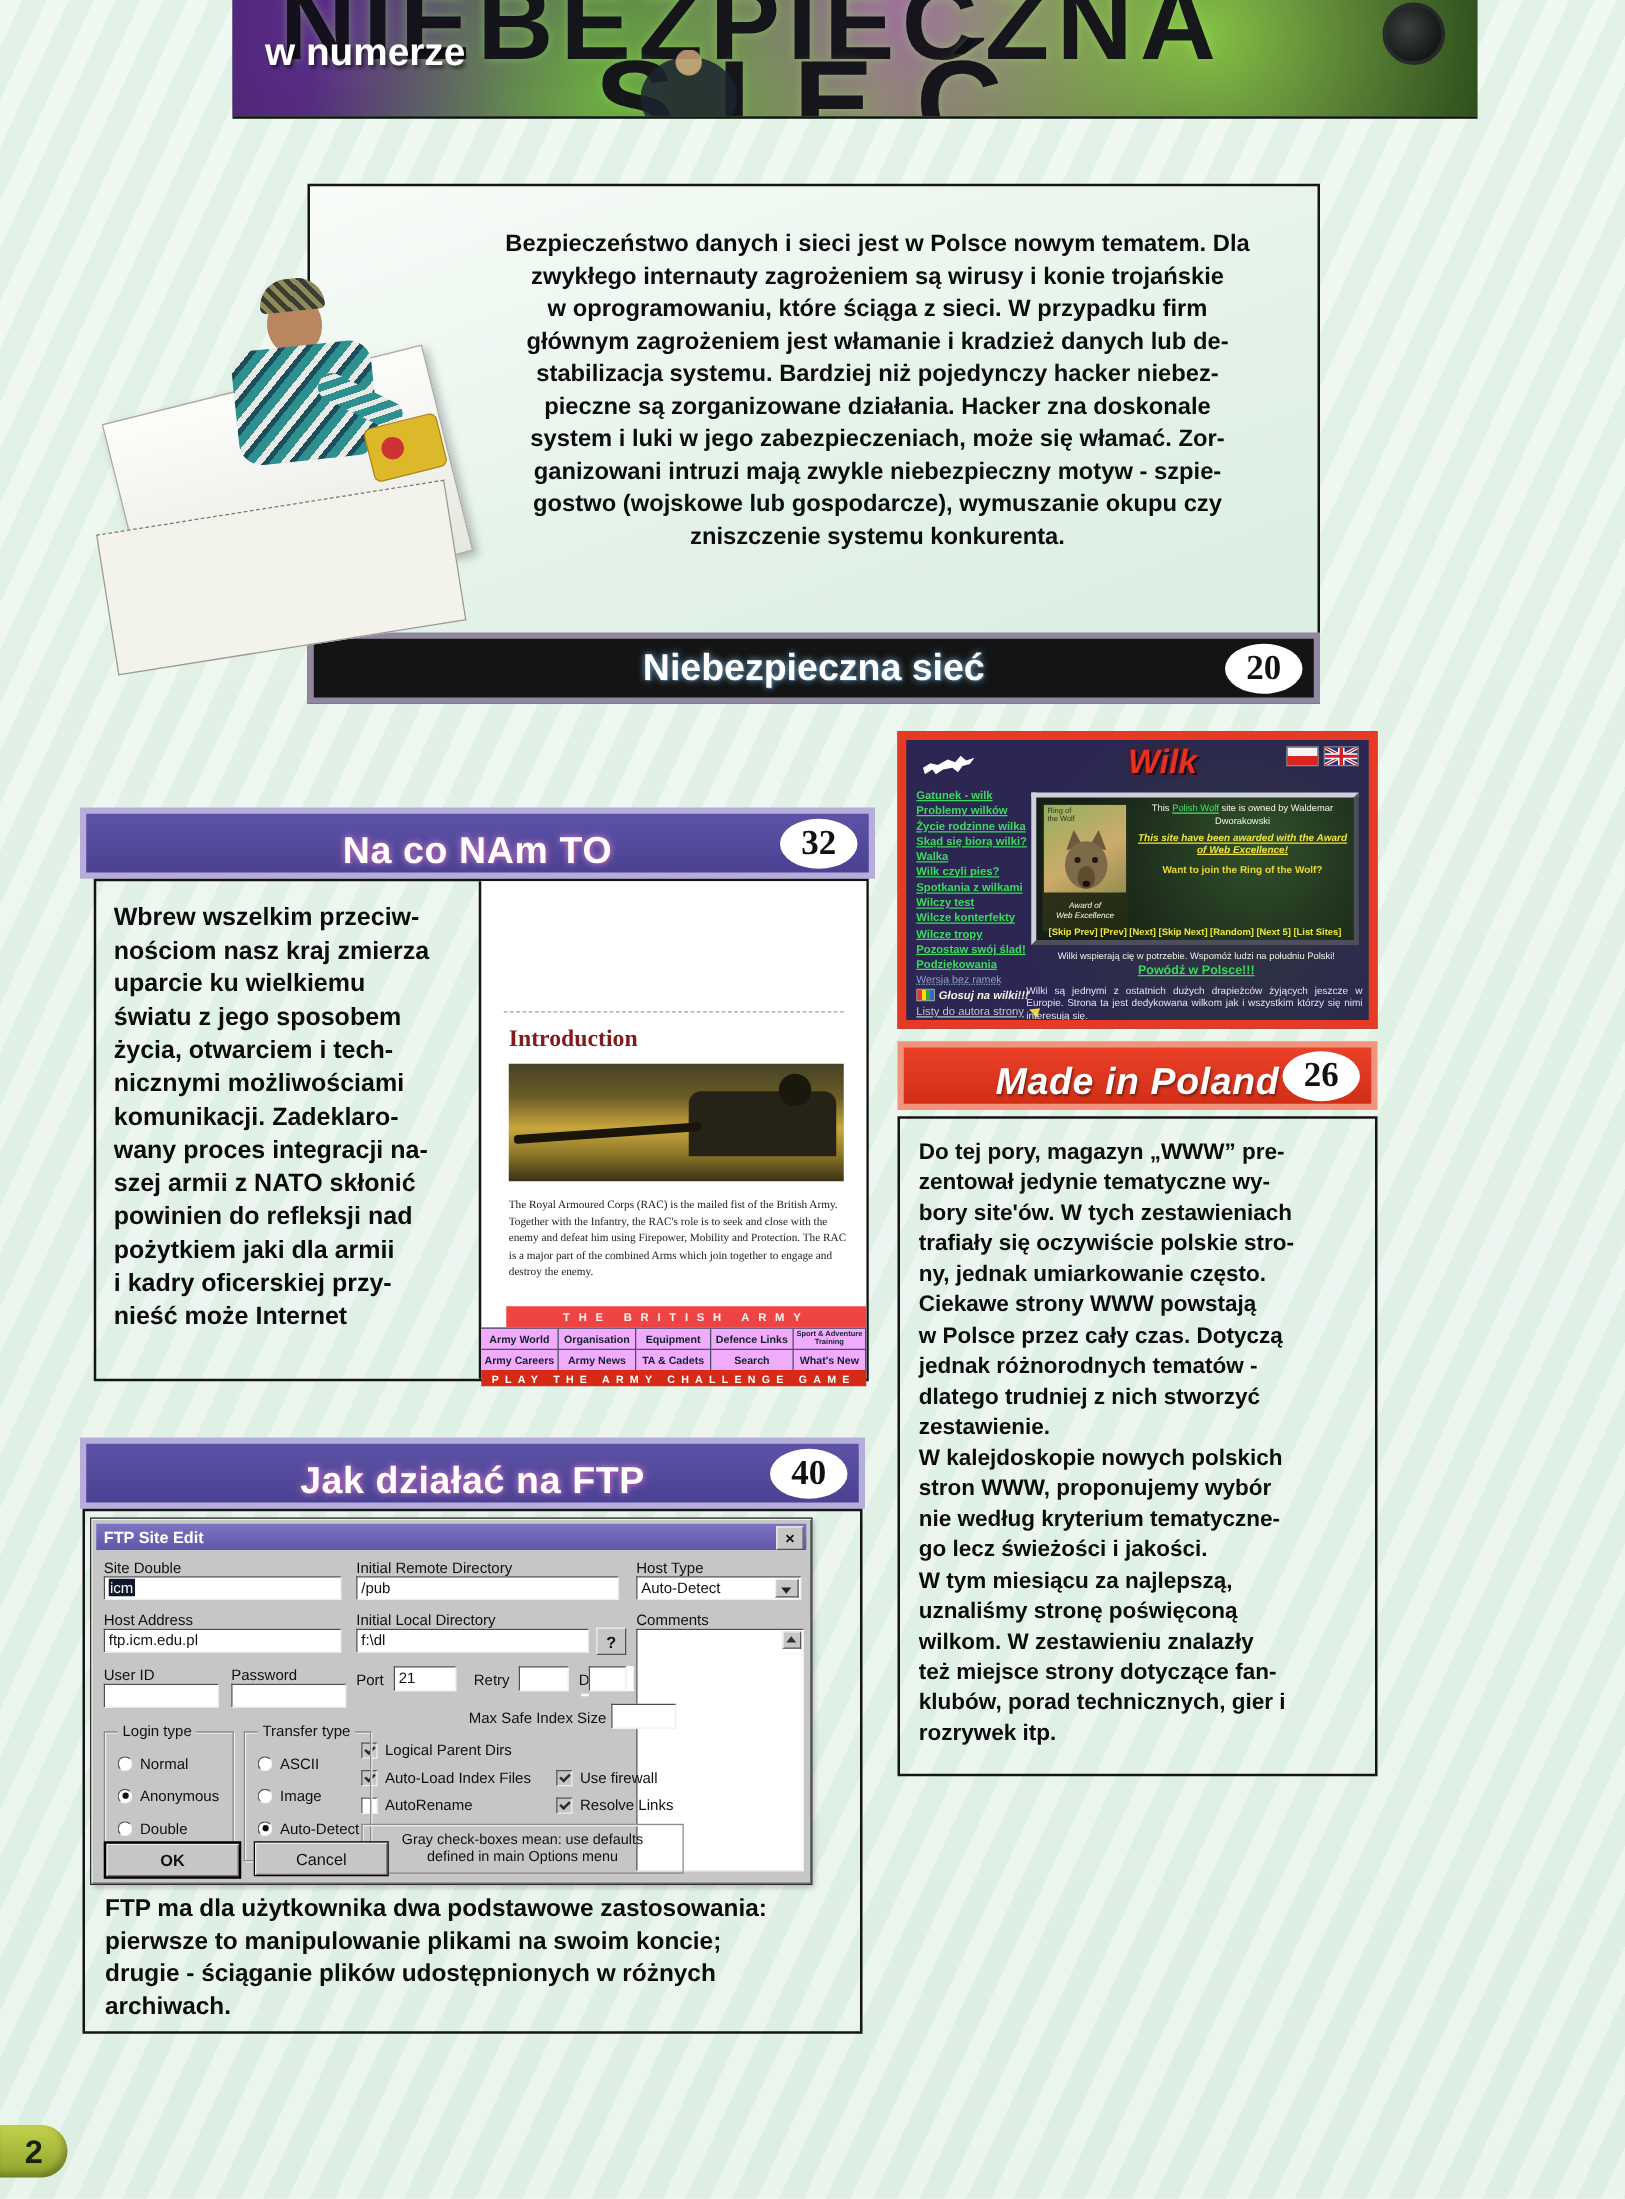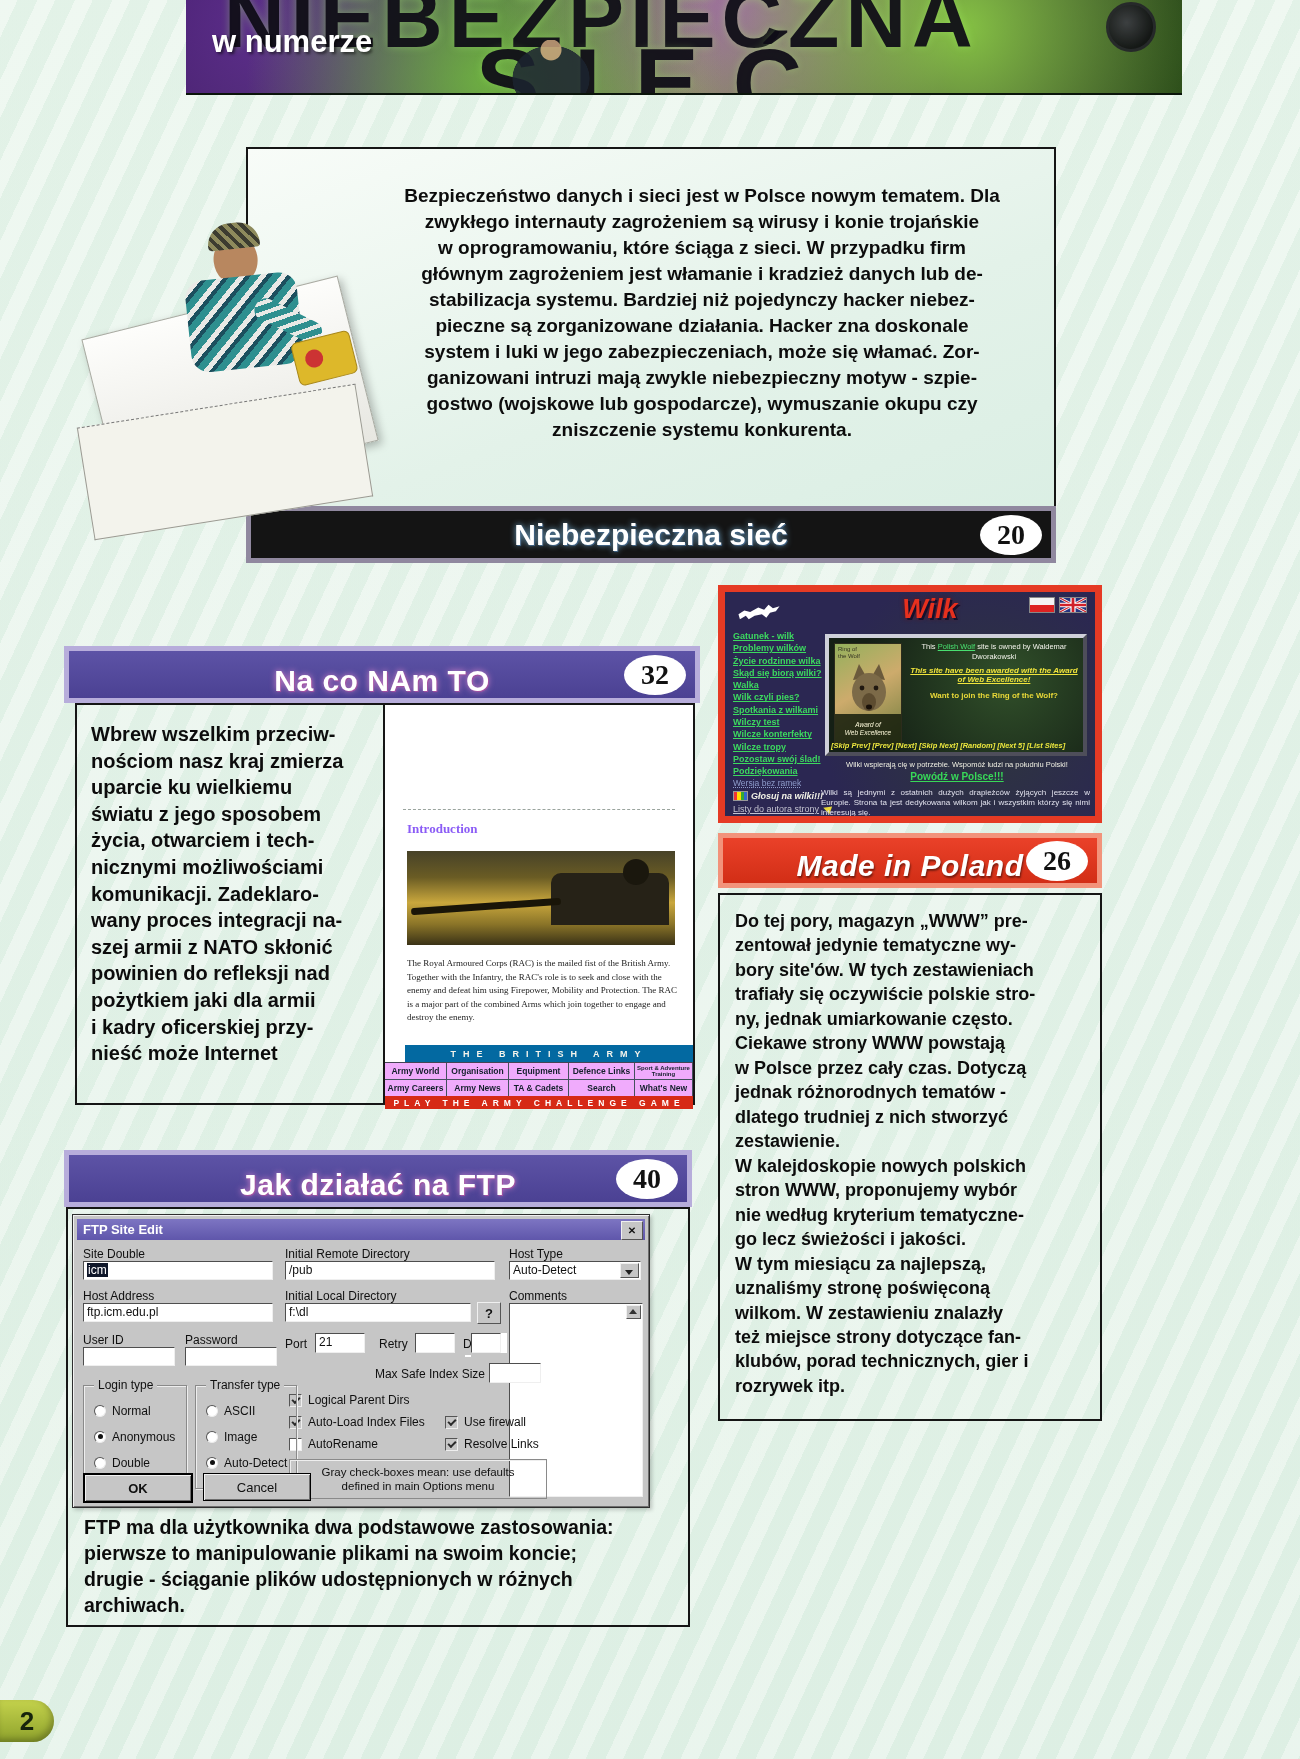--- a/index.html
+++ b/index.html
@@ -89,29 +89,29 @@
     border-radius:50%;background:#c33;}
 
   
   .nato-bar{left:64px;top:646px;width:636px;height:57px;}
   .nato-box{left:75px;top:703px;width:620px;height:402px;}
   .nato-text{left:14px;top:16px;width:294px;font-weight:bold;font-size:20px;line-height:1.33;color:#0c0c0c;}
 
   .army{left:306px;top:0;right:0;bottom:0;background:#fff;border-left:2px solid #151515;
     font-family:"Liberation Serif",serif;color:#1c1c1c;}
   .army-rule{left:18px;right:18px;top:104px;border-top:1px dashed #9aa49e;}
-  .army-heading{left:22px;top:116px;font-weight:bold;font-size:13px;color:#8b5cf6;}
+  .army-heading{left:22px;top:116px;font-weight:bold;font-size:19px;color:#7f1d1d;}
   .army-photo{left:22px;top:146px;width:268px;height:94px;overflow:hidden;
     background:linear-gradient(#474228 0%,#6a5c24 28%,#c9a73d 55%,#8a7428 78%,#3a3216 100%);}
   .tank-barrel{left:4px;top:52px;width:150px;height:7px;border-radius:3px;background:#191508;
     transform:rotate(-4deg);}
   .tank-turret{right:6px;top:22px;width:118px;height:52px;border-radius:10px 10px 0 0;background:#262217;}
   .tank-crew{right:26px;top:8px;width:26px;height:26px;border-radius:50%;background:#1a170d;}
   .army-body{left:22px;top:252px;width:270px;font-size:9px;line-height:1.5;color:#222;}
-  .army-band{left:0;right:0;top:340px;height:17px;background:#0369a1;display:flex;
+  .army-band{left:0;right:0;top:340px;height:17px;background:#ef4444;display:flex;
     align-items:center;justify-content:center;color:#f4f4ec;font-family:"Liberation Sans",sans-serif;
     font-weight:bold;font-size:9px;letter-spacing:7px;margin-left:20px;}
   .army-nav{left:0;right:0;top:357px;height:34px;display:grid;
     grid-template-columns:62px 62px 60px 66px 1fr;grid-template-rows:17px 17px;
     background:#f0abfc;border-top:1px solid #445;font-family:"Liberation Sans",sans-serif;}
   .army-cell{border:1px solid #44515e;border-width:0 1px 1px 0;display:flex;align-items:center;
     justify-content:center;font-weight:bold;font-size:8.5px;color:#14202c;text-align:center;line-height:1.05;}
   .army-cell.tiny{font-size:6px;}
   .army-play{left:0;right:0;top:391px;height:13px;background:#d62a16;display:flex;align-items:center;
     justify-content:center;color:#fff;font-family:"Liberation Sans",sans-serif;font-weight:bold;
@@ -148,22 +148,22 @@
   .award-ring{position:absolute;left:3px;top:2px;font-size:6px;line-height:1.1;color:#343422;white-space:pre-line;}
   .award-caption{position:absolute;left:0;right:0;bottom:0;height:30px;background:rgba(20,28,12,.85);
     color:#fdf9da;font-style:italic;font-size:6.5px;line-height:1.2;display:flex;align-items:center;
     justify-content:center;text-align:center;white-space:pre-line;}
   .wilk-ptext{position:absolute;left:80px;top:4px;right:4px;text-align:center;}
   .owner-line{font-size:7.5px;line-height:1.3;color:#f2f2ea;}
   .owner-link{color:#49e070;text-decoration:underline;}
   .awarded-line{margin-top:4px;font-weight:bold;font-style:italic;font-size:8px;line-height:1.2;
     color:#f0e43c;text-decoration:underline;}
   .join-line{margin-top:6px;font-weight:bold;font-size:8px;color:#e8d838;}
-  .ring-nav{position:absolute;left:2px;right:2px;bottom:2px;text-align:left;
-    font-weight:bold;font-size:7.5px;color:#ece73e;font-style:italic;}
+  .ring-nav{position:absolute;left:2px;right:2px;bottom:2px;text-align:center;
+    font-weight:bold;font-size:7.5px;color:#ece73e;}
   .wilk-flood1{left:96px;right:2px;top:168px;text-align:center;font-size:7.5px;color:#efefe2;}
   .wilk-flood2{left:96px;right:2px;top:179px;text-align:center;font-weight:bold;font-size:10px;
     color:#38d858;text-decoration:underline;}
   .wilk-desc{left:96px;right:5px;top:196px;font-size:8px;line-height:1.28;color:#e2e2ee;text-align:justify;}
 
   
   .poland-bar{left:718px;top:833px;width:384px;height:55px;}
   .poland-box{left:718px;top:893px;width:384px;height:528px;}
   .poland-text{left:15px;top:14px;right:13px;font-weight:bold;font-size:18px;line-height:1.36;color:#0c0c0c;}
 

